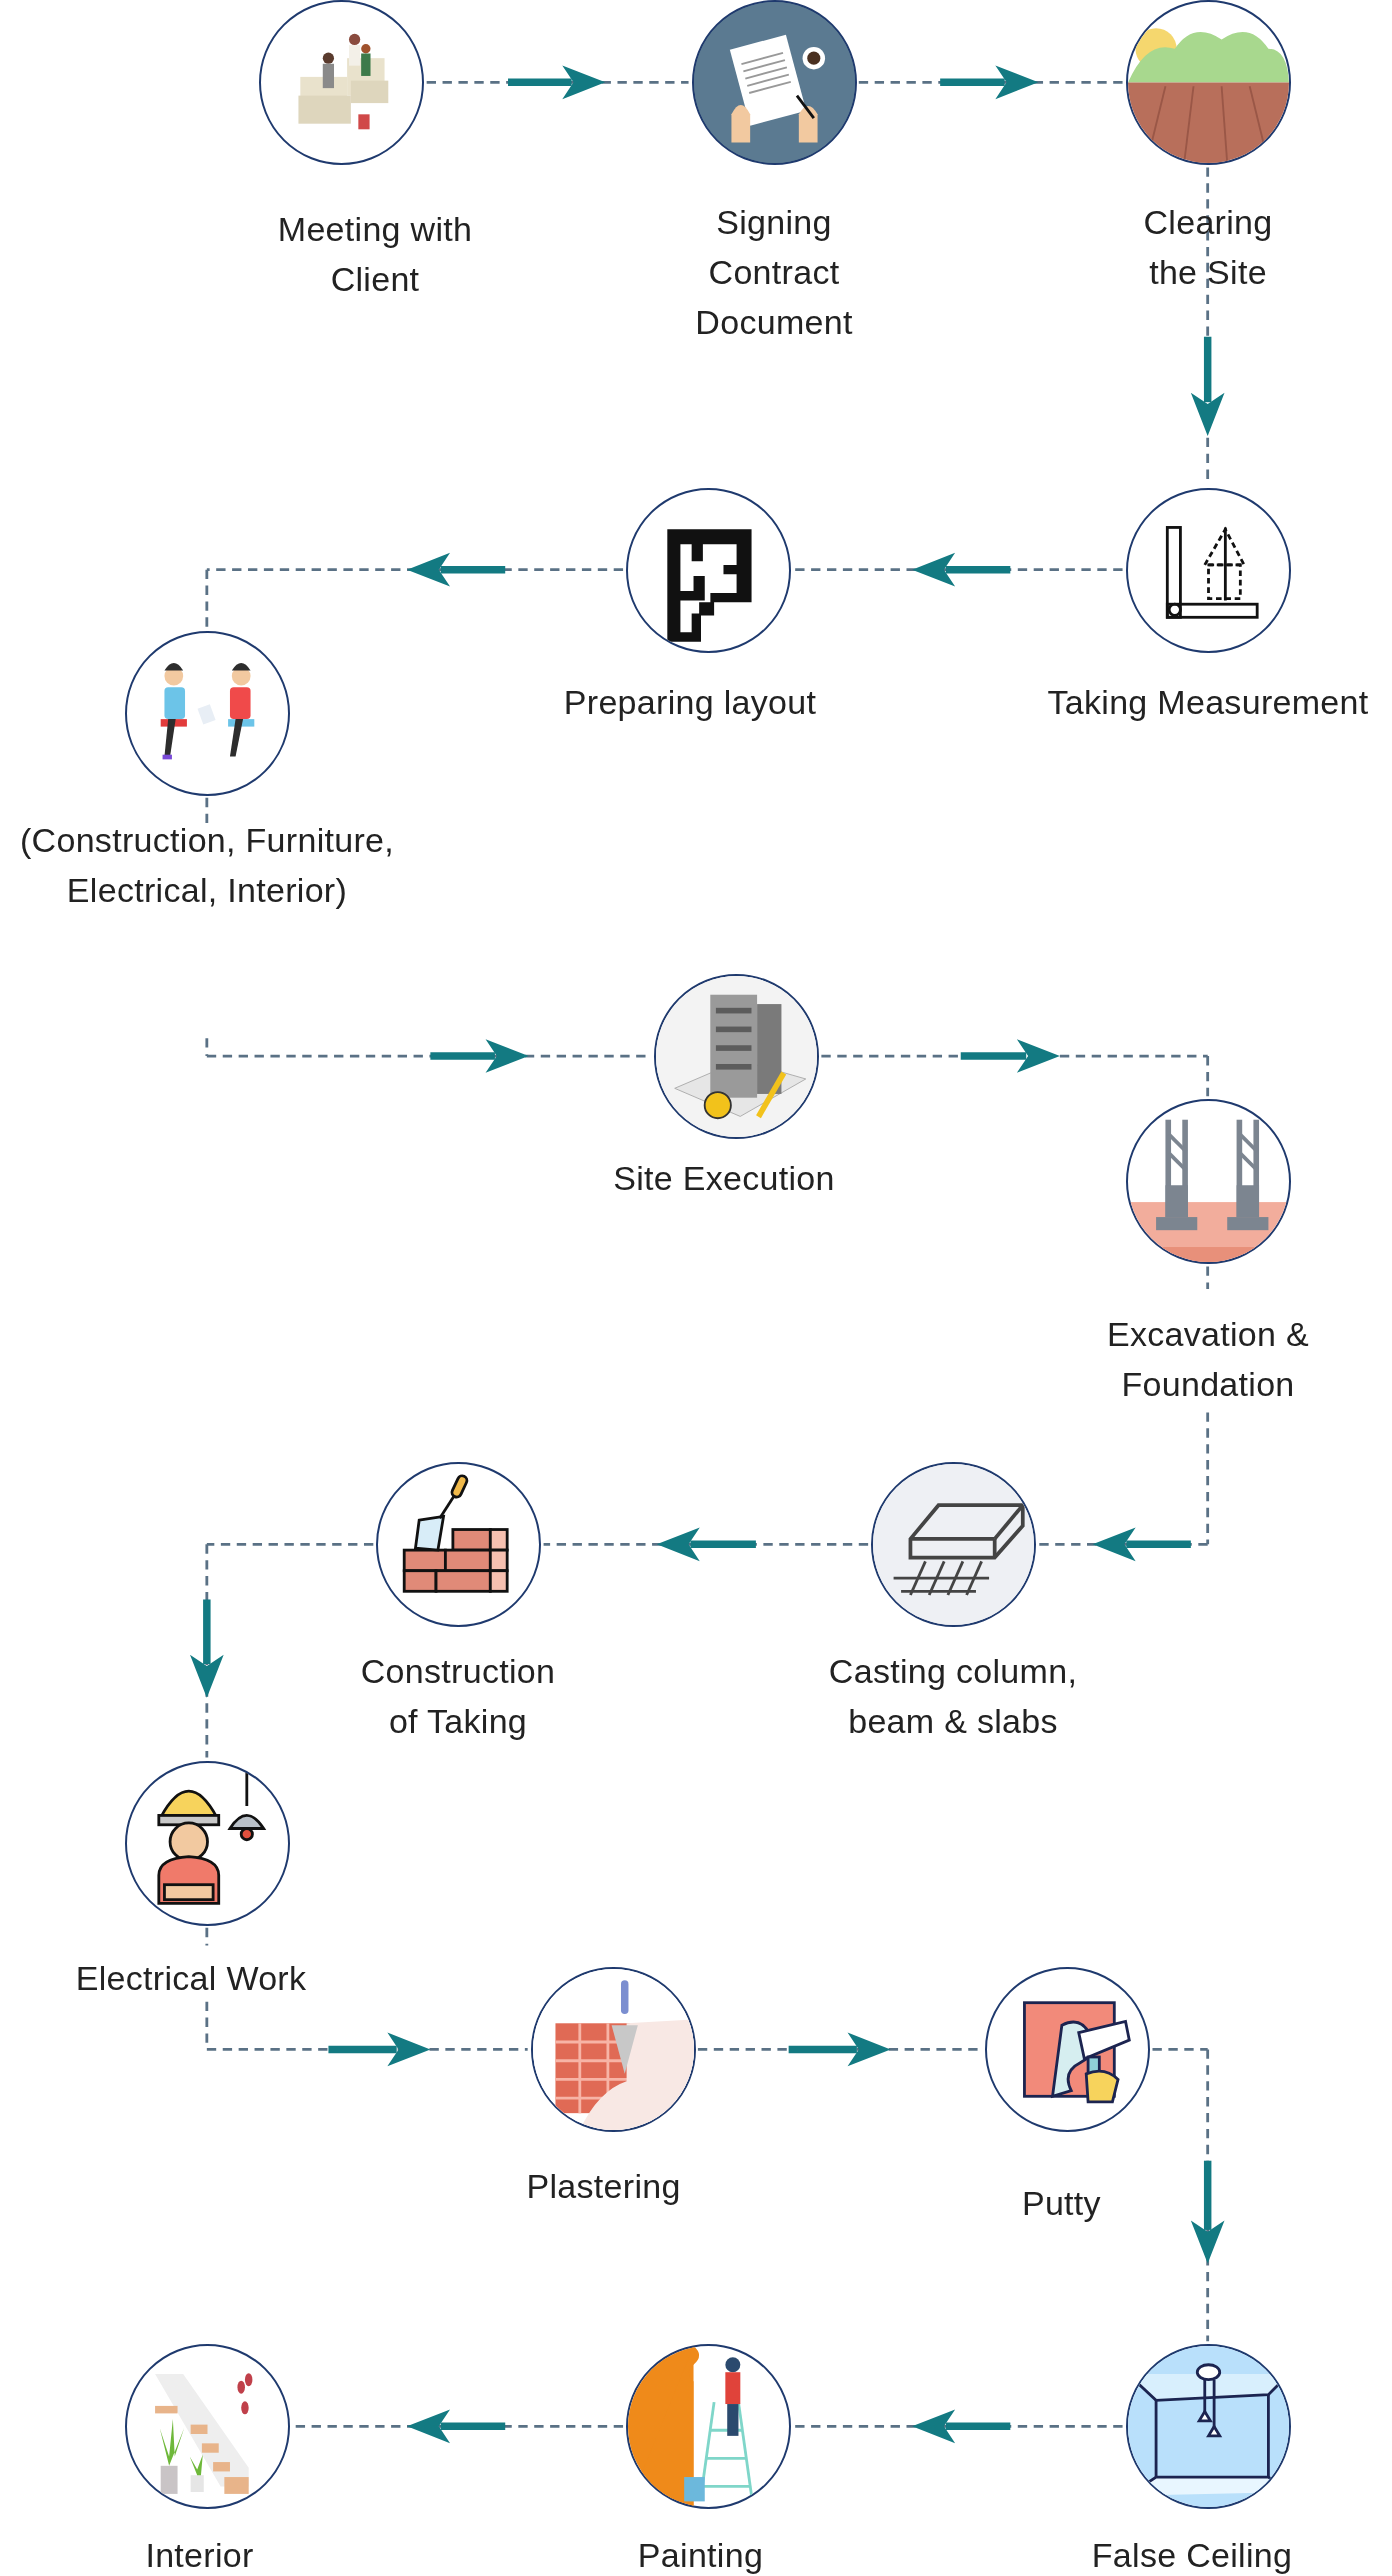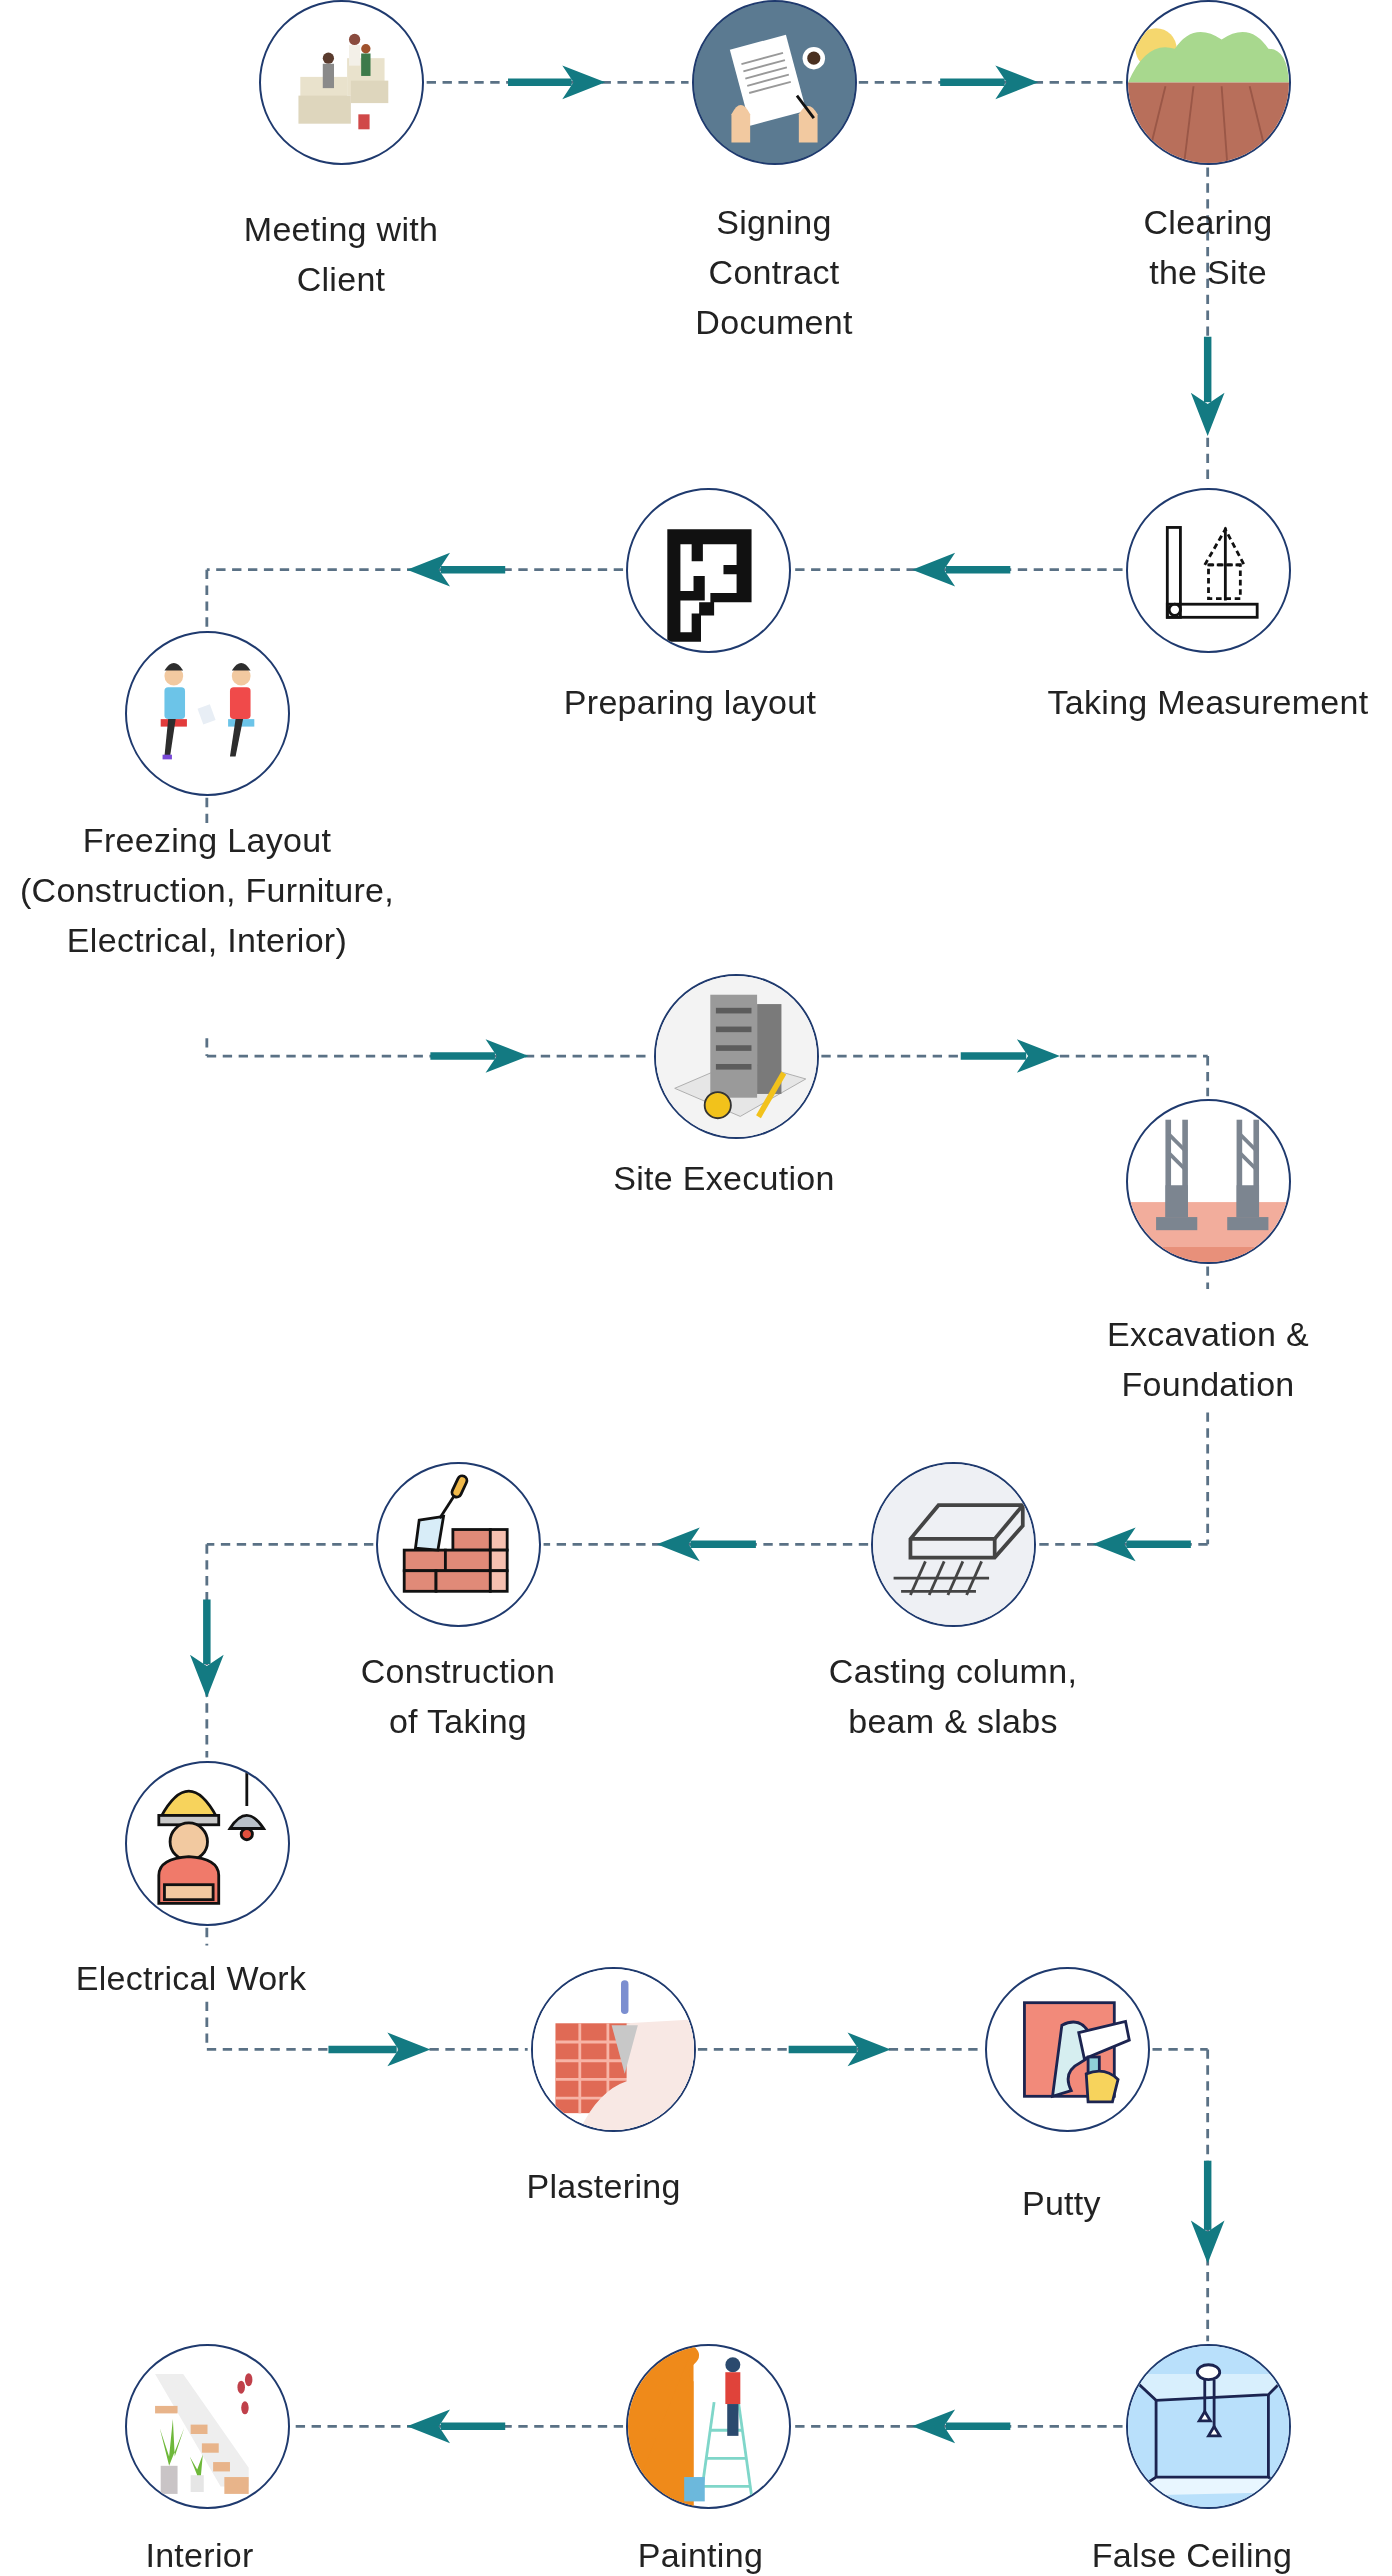--- a/index.html
+++ b/index.html
@@ -124,21 +124,21 @@
           <rect x="96" y="84" width="40" height="24" fill="#ded6bd"></rect>
         <circle cx="72" cy="60" r="6" fill="#5a3b2e"></circle>
           <rect x="66" y="66" width="12" height="26" fill="#8a8a8a"></rect>
         <circle cx="100" cy="40" r="6" fill="#8a4b3e"></circle>
           <rect x="94" y="46" width="12" height="22" fill="#f3f0e8"></rect>
         <circle cx="112" cy="50" r="5" fill="#a0522d"></circle>
           <rect x="107" y="55" width="10" height="24" fill="#3d7a4a"></rect>
         <rect x="104" y="120" width="12" height="16" fill="#d04848"></rect>
       </svg>
     </div>
-    <div class="label" style="top:122px;">
+    <div class="label" style="top:122px;margin-left:34px;">
       <div>Meeting with</div>
       <div>Client</div>
     </div>
   </div>
 
   <div class="step" style="left:774px;top:82px;">
     <div class="circle" style="background:#5b7a91;">
       <svg viewBox="0 0 172 172">
         <rect x="0" y="0" width="172" height="172" fill="#5b7a91"></rect>
         <g transform="rotate(-15 86 90)">
@@ -223,21 +223,20 @@
           <rect x="38" y="130" width="10" height="5" fill="#7a4ad8"></rect>
         <circle cx="122" cy="46" r="10" fill="#f2c9a0"></circle>
           <path d="M112 40 q10 -16 20 0z" fill="#2d2d2d"></path>
         <rect x="110" y="58" width="22" height="34" rx="4" fill="#f04a4a"></rect>
         <rect x="108" y="92" width="28" height="8" fill="#6cc4e8"></rect>
           <path d="M116 92 l-6 40 h6 l8 -40z" fill="#2d2d2d"></path>
         <rect x="78" y="78" width="14" height="18" fill="#e8eef5" transform="rotate(-20 85 87)"></rect>
       </svg>
     </div>
     <div class="label" style="top:102px;">
-      <div>Freezing Layout</div>
       <div>(Construction, Furniture,</div>
       <div>Electrical, Interior)</div>
     </div>
   </div>
 
   <div class="step" style="left:736px;top:1056px;">
     <div class="circle">
       <svg viewBox="0 0 172 172">
         <rect x="0" y="0" width="172" height="172" fill="#f3f3f3"></rect>
         <path d="M20 120 L90 150 L160 110 L90 90z" fill="#e6e6e6" stroke="#aaa"></path>

